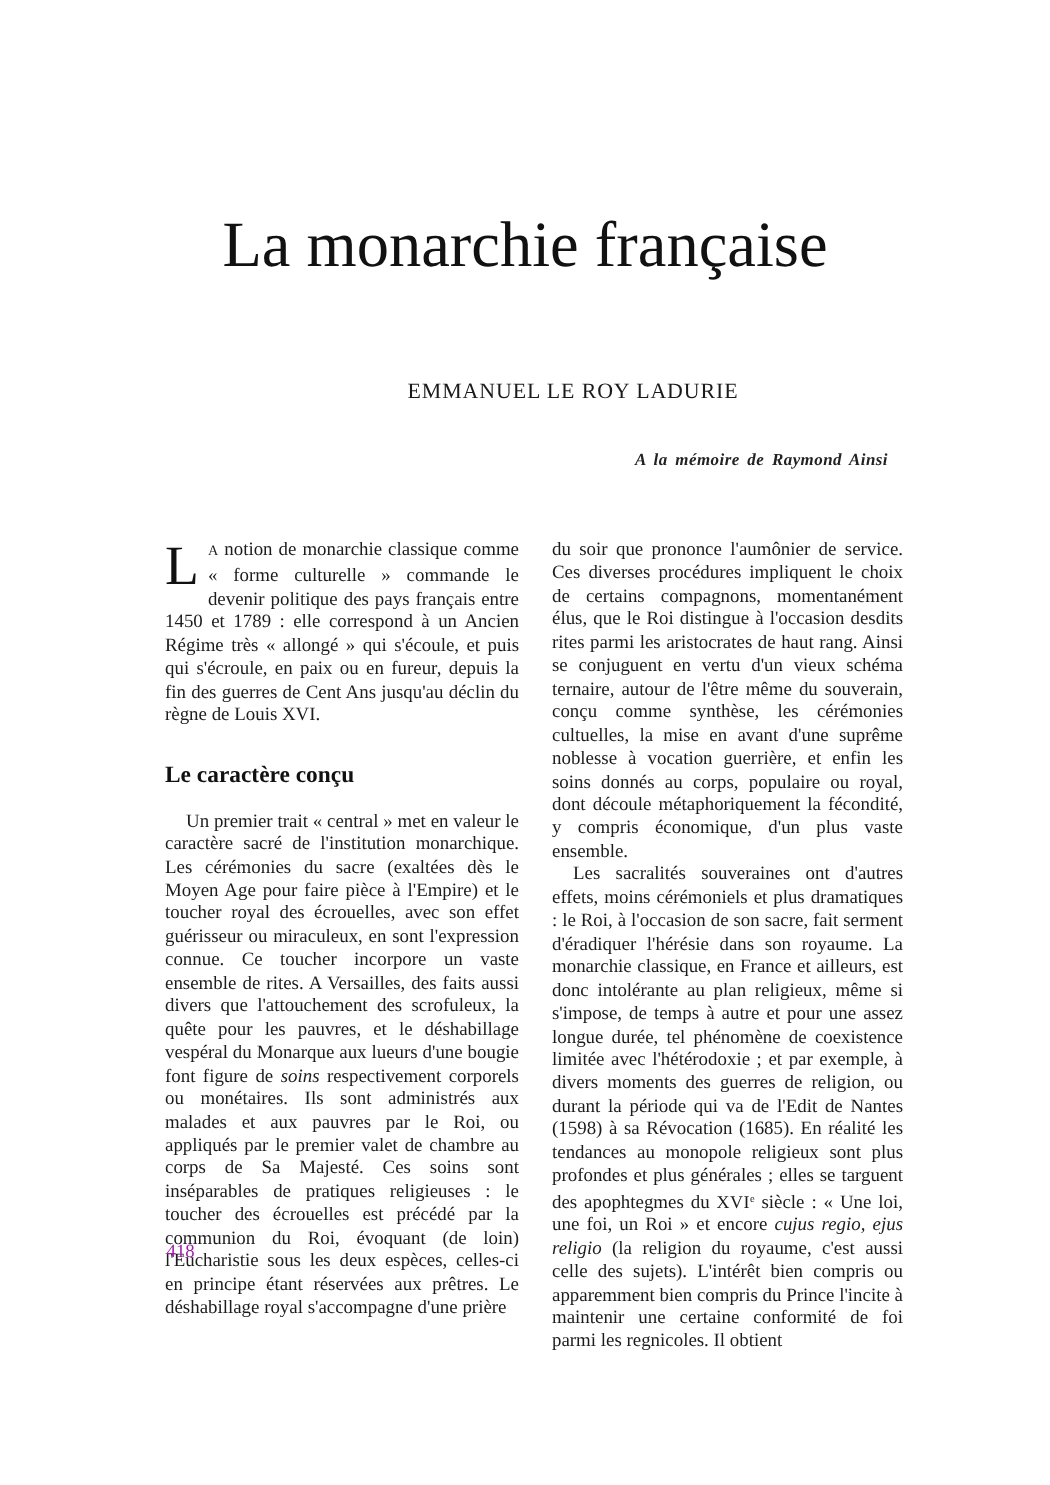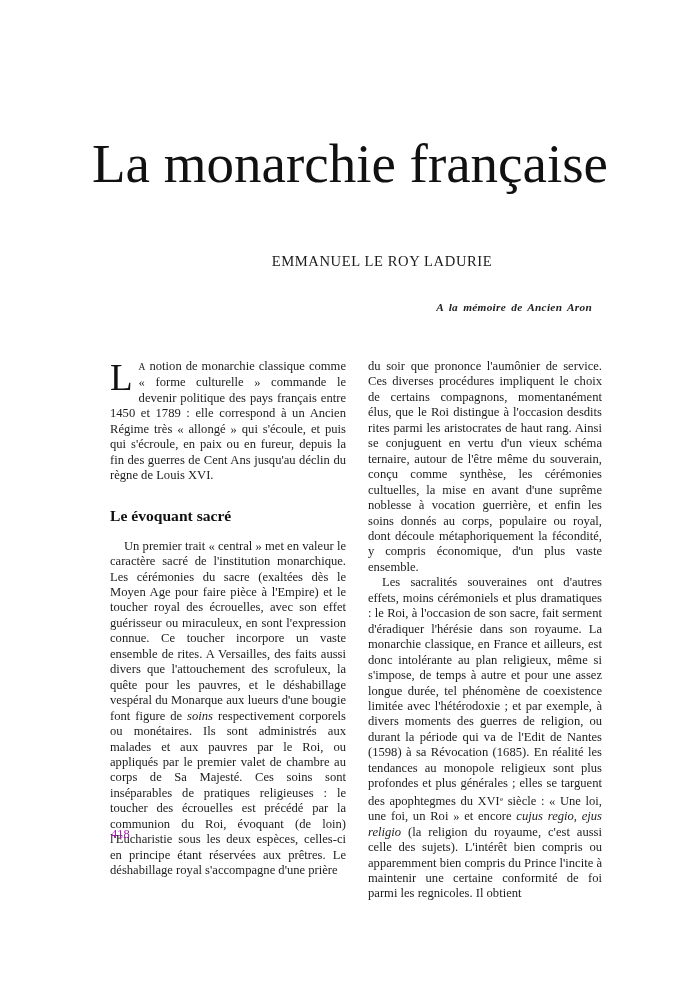--- a/index.html
+++ b/index.html
@@ -1,19 +1,19 @@
 <!DOCTYPE html>
 <html><head>
 <meta charset="utf-8">
 <style>
   html, body { margin: 0; padding: 0; background: #ffffff; }
   body { width: 700px; height: 990px; position: relative; overflow: hidden;
          font-family: "Liberation Serif", "DejaVu Serif", serif; color: #1a1a1a; }
   .title { position: absolute; left: 0; width: 700px; top: 140px; text-align: center;
-           font-size: 55px; line-height: 47px; font-weight: normal; margin: 0; color: #111; }
+           font-size: 43px; line-height: 47px; font-weight: normal; margin: 0; color: #111; }
   .title span { display: block; }
   .title .l2 { padding-left: 24px; }
   .author { position: absolute; left: 150px; width: 400px; top: 253px; text-align: center;
             font-size: 14.6px; letter-spacing: 0.6px; margin: 0; color: #1a1a1a; padding-left: 32px; }
   .dedication { position: absolute; right: 108px; top: 301px; font-style: italic; font-weight: bold;
                 font-size: 11.3px; letter-spacing: 0.3px; color: #222; margin: 0; word-spacing: 2px; }
   .col { position: absolute; top: 359px; font-size: 12.6px; line-height: 15.45px; text-align: justify;
          hyphens: manual; color: #1c1c1c; }
   .col-left { left: 110px; width: 236px; }
   .col-right { left: 368px; width: 234px; }
@@ -29,26 +29,26 @@
 </style>
 </head>
 <body>
 
 <h1 class="title">
   <span>La monarchie française</span>
 </h1>
 
 <p class="author">EMMANUEL LE ROY LADURIE</p>
 
-<p class="dedication">A la mémoire de Ancien Aron</p>
+<p class="dedication">A la mémoire de Raymond Ainsi</p>
 
 <div class="col col-left">
   <p><span class="dropcap">L</span><span class="smallcap">A</span><span> notion de monarchie classique comme « forme culturelle » commande le devenir politique des pays français entre 1450 et 1789 : elle correspond à un Ancien Régime très « allongé » qui s'écoule, et puis qui s'écroule, en paix ou en fureur, depuis la fin des guerres de Cent Ans jusqu'au déclin du règne de Louis XVI.</span></p>
 
-  <p class="heading">Le évoquant sacré</p>
+  <p class="heading">Le caractère conçu</p>
 
   <p class="indent"><span>Un premier trait « central » met en valeur le caractère sacré de l'institution monarchique. Les cérémonies du sacre (exaltées dès le Moyen Age pour faire pièce à l'Empire) et le toucher royal des écrouelles, avec son effet guérisseur ou miraculeux, en sont l'expression connue. Ce toucher incorpore un vaste ensemble de rites. A Versailles, des faits aussi divers que l'attouchement des scrofuleux, la quête pour les pauvres, et le déshabillage vespéral du Monarque aux lueurs d'une bougie font figure de </span><span class="it">soins</span><span> respectivement corporels ou monétaires. Ils sont administrés aux malades et aux pauvres par le Roi, ou appliqués par le premier valet de chambre au corps de Sa Majesté. Ces soins sont inséparables de pratiques religieuses : le toucher des écrouelles est précédé par la communion du Roi, évoquant (de loin) l'Eucharistie sous les deux espèces, celles-ci en principe étant réservées aux prêtres. Le déshabillage royal s'accompagne d'une prière</span></p>
 </div>
 
 <div class="col col-right">
   <p>du soir que prononce l'aumônier de service. Ces diverses procédures impliquent le choix de certains compagnons, momentanément élus, que le Roi distingue à l'occasion desdits rites parmi les aristocrates de haut rang. Ainsi se conjuguent en vertu d'un vieux schéma ternaire, autour de l'être même du souverain, conçu comme synthèse, les cérémonies cultuelles, la mise en avant d'une suprême noblesse à vocation guerrière, et enfin les soins donnés au corps, populaire ou royal, dont découle métaphoriquement la fécondité, y compris économique, d'un plus vaste ensemble.</p>
   <p class="indent"><span>Les sacralités souveraines ont d'autres effets, moins cérémoniels et plus dramatiques : le Roi, à l'occasion de son sacre, fait serment d'éradiquer l'hérésie dans son royaume. La monarchie classique, en France et ailleurs, est donc intolérante au plan religieux, même si s'impose, de temps à autre et pour une assez longue durée, tel phénomène de coexistence limitée avec l'hétérodoxie ; et par exemple, à divers moments des guerres de religion, ou durant la période qui va de l'Edit de Nantes (1598) à sa Révocation (1685). En réalité les tendances au monopole religieux sont plus profondes et plus générales ; elles se targuent des apophtegmes du </span><span class="sc">XVI</span><span class="sup">e</span><span> siècle : « Une loi, une foi, un Roi » et encore </span><span class="it">cujus regio, ejus religio</span><span> (la religion du royaume, c'est aussi celle des sujets). L'intérêt bien compris ou apparemment bien compris du Prince l'incite à maintenir une certaine conformité de foi parmi les regnicoles. Il obtient</span></p>
 </div>
 
 <div class="page-number">418</div>

